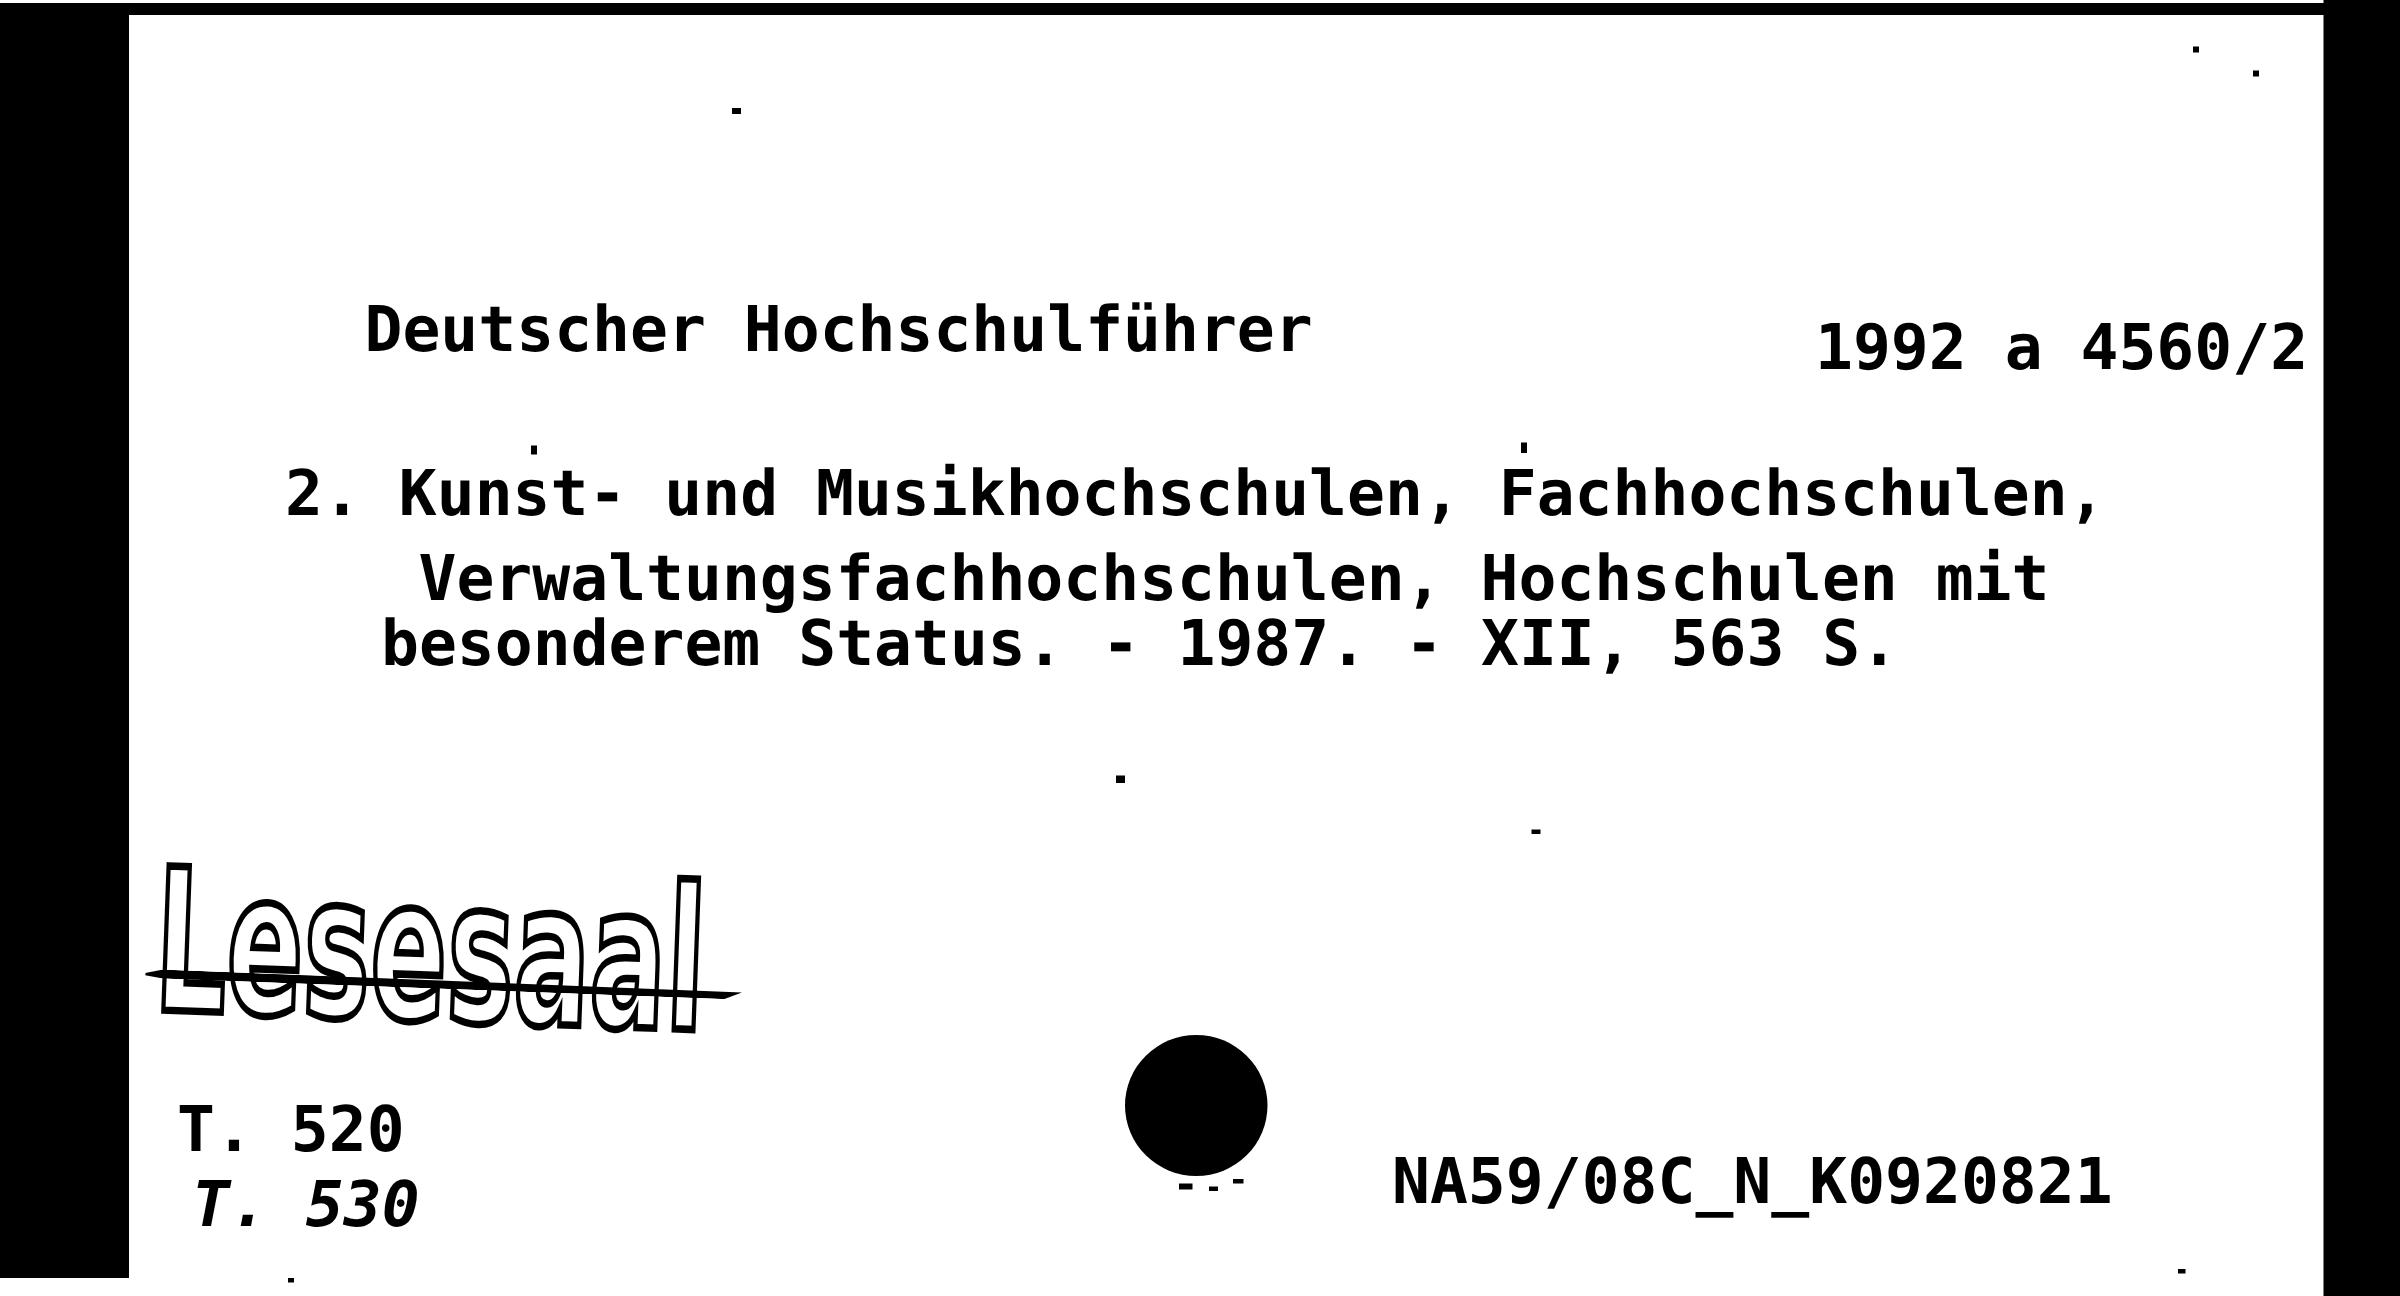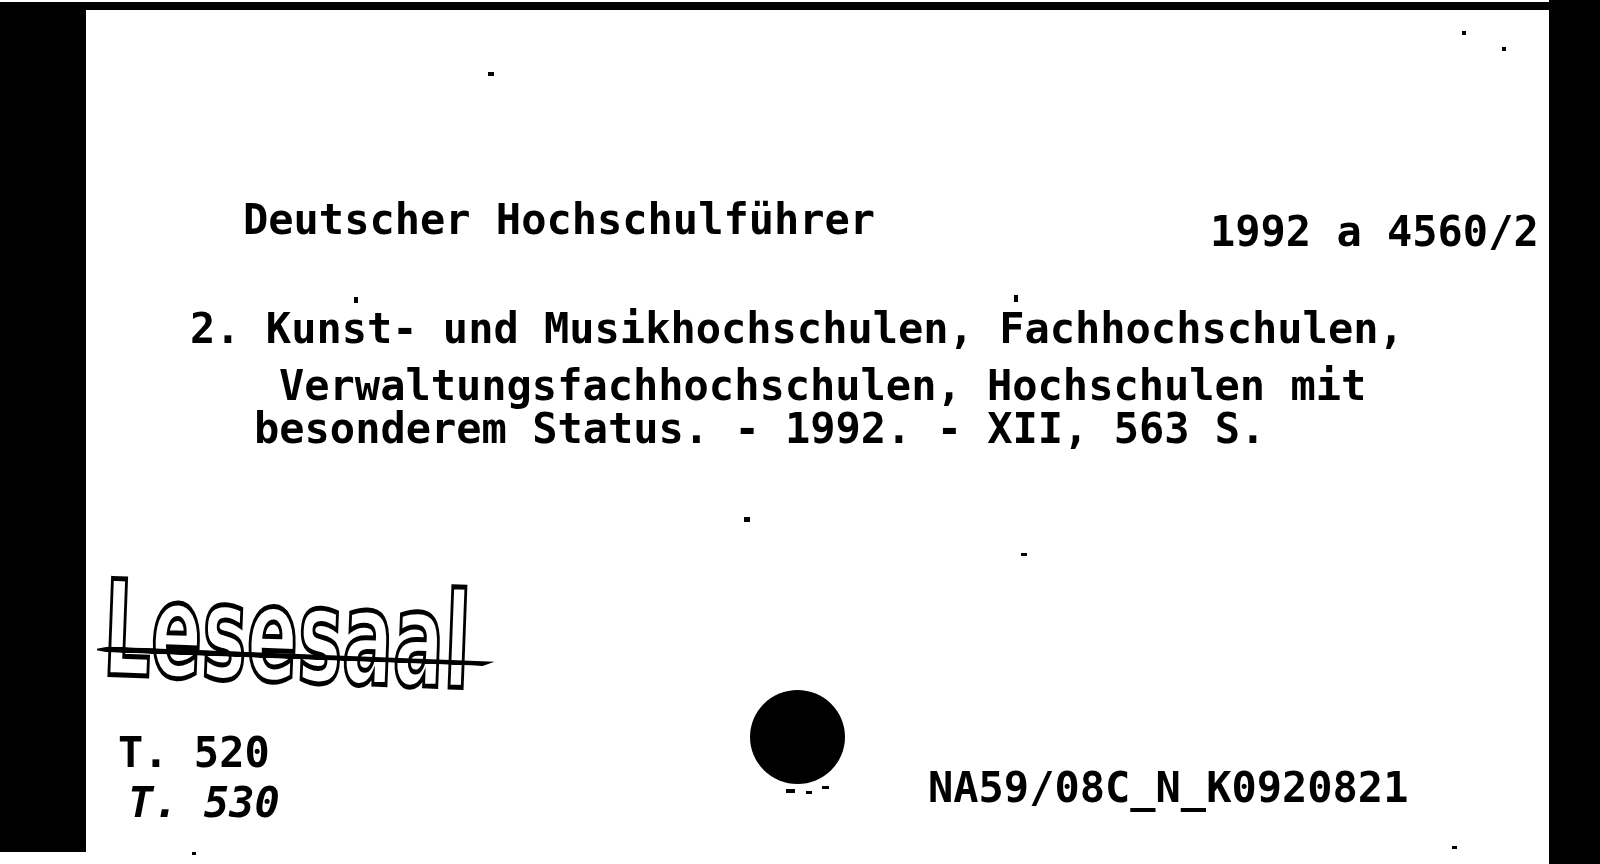--- a/index.html
+++ b/index.html
@@ -53,21 +53,21 @@
 <div class="edge" style="left:0;top:2px;width:1600px;height:8px;"></div>
 <div class="edge" style="left:0;top:9px;width:86px;height:843px;"></div>
 <div class="edge" style="left:1549px;top:0;width:51px;height:864px;"></div>
 
 <div class="typed" style="left:1210px;top:160px;margin-top:48px;">1992 a 4560/2</div>
 
 <div class="typed" style="left:204px;top:196px;margin-left:39px;">Deutscher Hochschulführer</div>
 
 <div class="typed" style="left:190px;top:305px;">2. Kunst- und Musikhochschulen, Fachhochschulen,</div>
 <div class="typed" style="left:267px;top:362px;margin-left:12px;">Verwaltungsfachhochschulen, Hochschulen mit</div>
-<div class="typed" style="left:254px;top:405px;">besonderem Status. - 1992. - XII, 563 S.</div>
+<div class="typed" style="left:254px;top:405px;">besonderem Status. - 1987. - XII, 563 S.</div>
 
 <div class="stamp">
   <span class="stamp-text">Lesesaal</span>
   <div class="stamp-line"></div>
 </div>
 
 <div class="typed" style="left:118px;top:729px;">T. 520</div>
 <div class="typed" style="left:128px;top:779px;font-style:italic;">T. 530</div>
 
 <div class="punch"></div>

